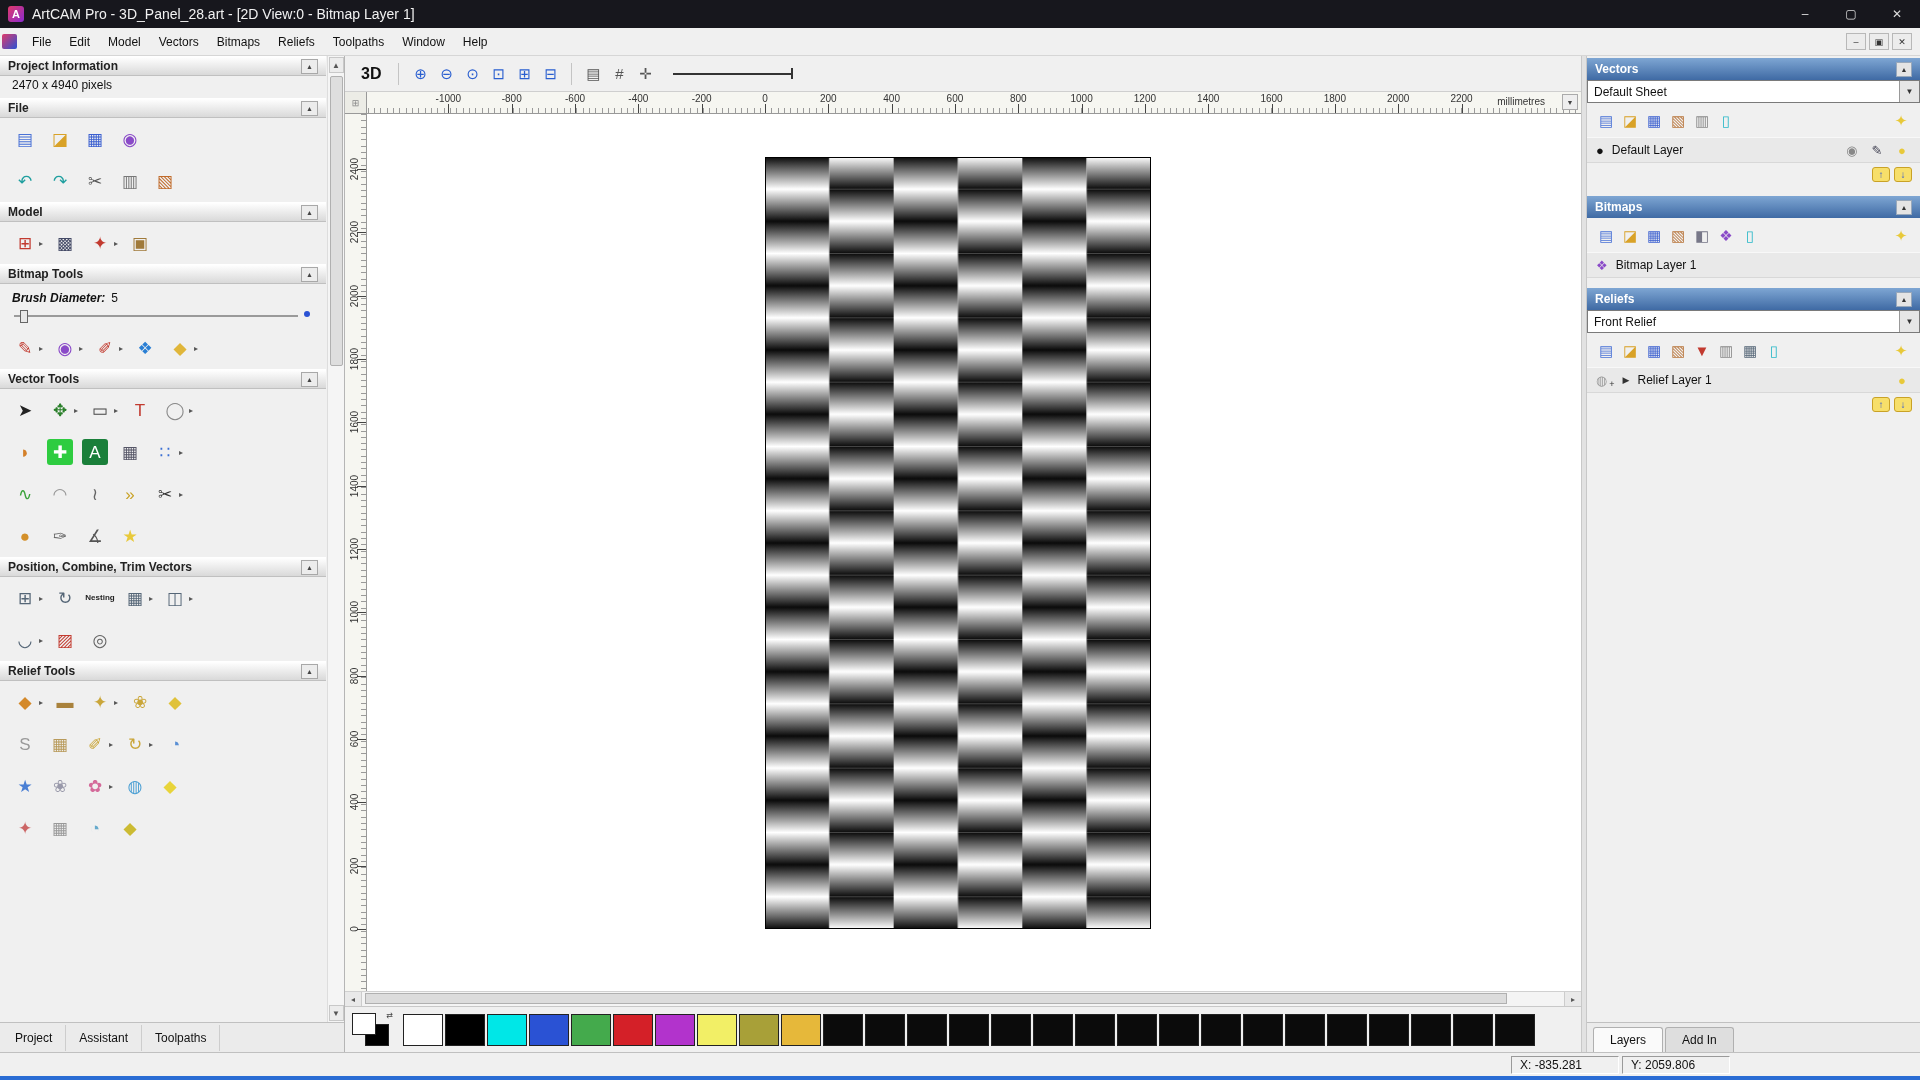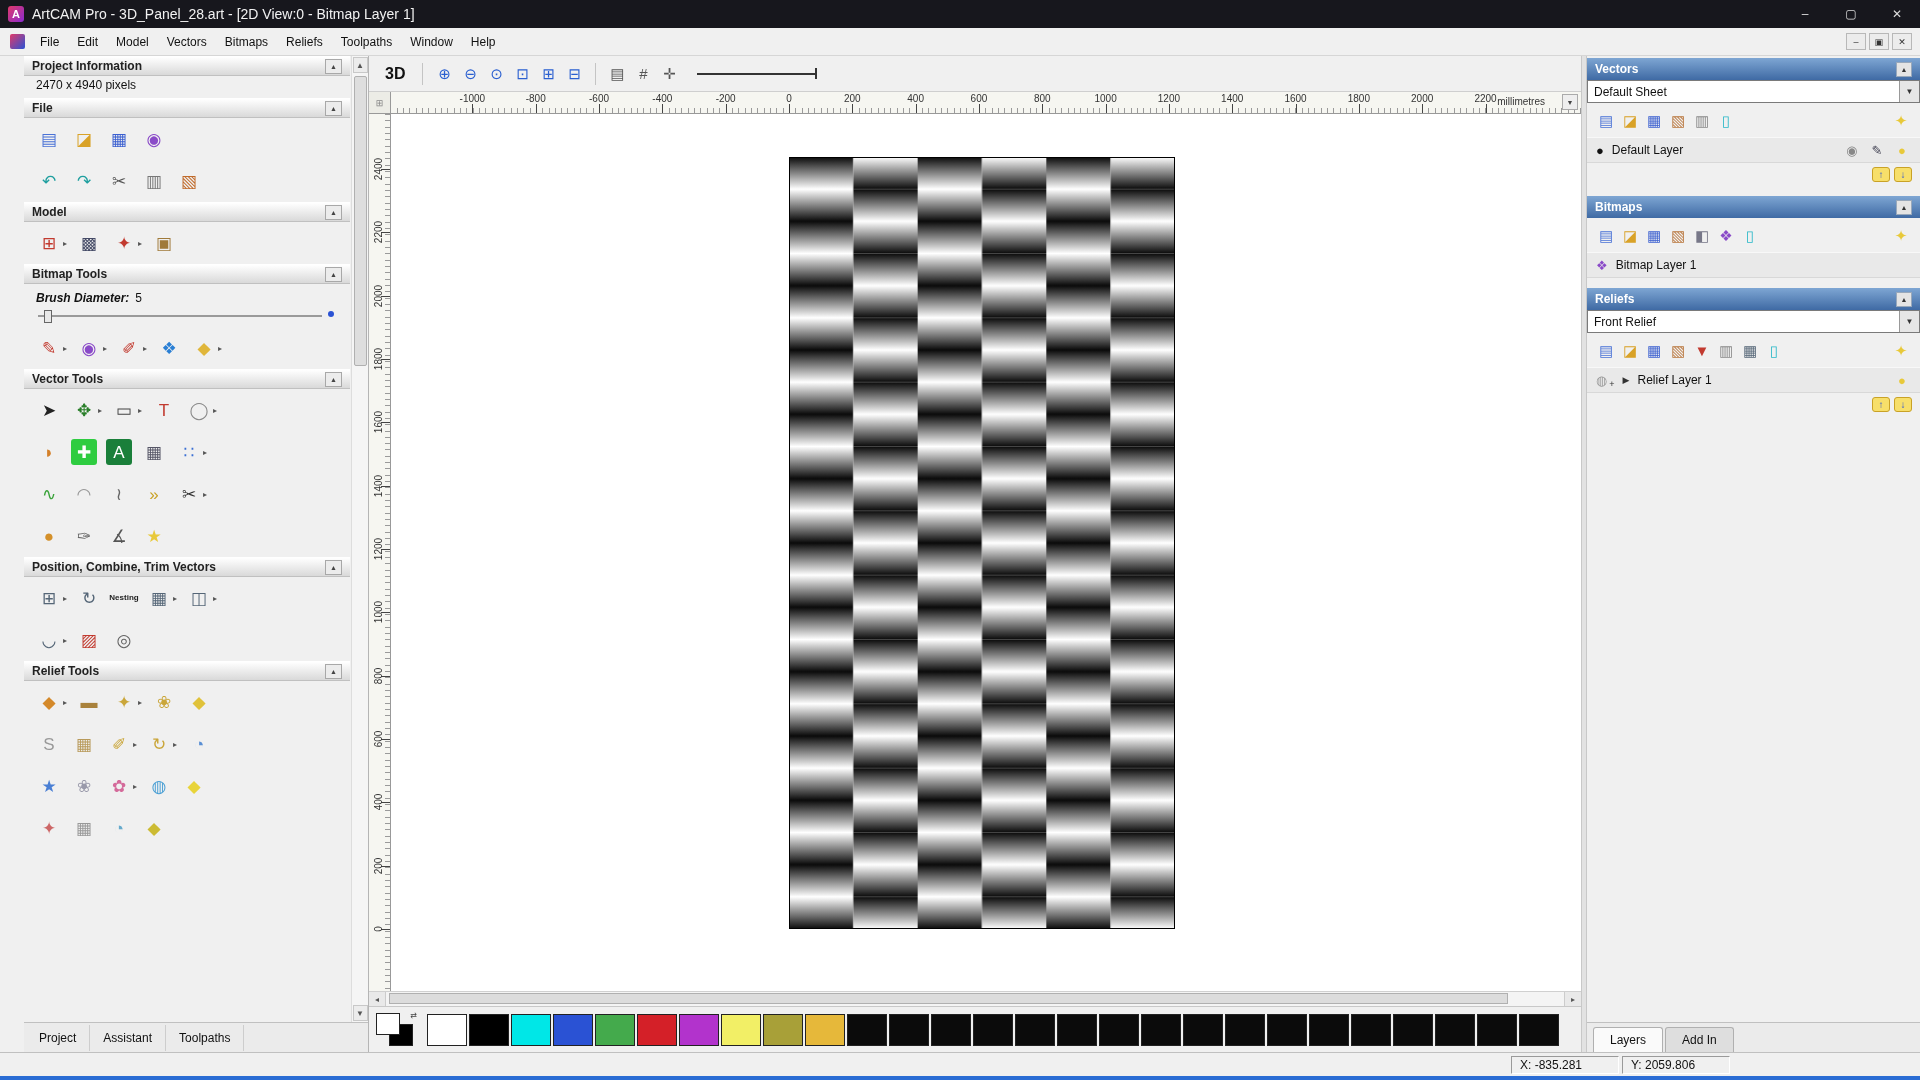--- a/index.html
+++ b/index.html
@@ -7,28 +7,28 @@
   body{font-family:"Liberation Sans",sans-serif;font-size:12px;color:#111;background:#f0f0f0;display:flex;flex-direction:column;}
 
   
   .titlebar{height:28px;background:#17171d;color:#fff;display:flex;align-items:center;padding-left:8px;gap:8px;flex:0 0 auto;}
   .app-logo{width:16px;height:16px;background:linear-gradient(135deg,#e03a6a,#8a2ad0);border-radius:3px;color:#fff;font-size:11px;font-weight:bold;display:flex;align-items:center;justify-content:center;}
   .title-text{font-size:14px;color:#f2f2f2;}
   .win-controls{margin-left:auto;display:flex;height:100%;}
   .win-btn{width:46px;height:100%;display:flex;align-items:center;justify-content:center;color:#ddd;font-size:12px;}
 
   
-  .menubar{height:28px;background:#f0f0f0;border-bottom:1px solid #d6d6d6;display:flex;align-items:center;padding-left:10px;flex:0 0 auto;}
+  .menubar{height:28px;background:#f0f0f0;border-bottom:1px solid #d6d6d6;display:flex;align-items:center;padding-left:2px;flex:0 0 auto;}
   .logo-mini{width:15px;height:15px;border-radius:2px;background:linear-gradient(135deg,#e03a6a,#2a52d4);margin-right:6px;}
   .menu-item{padding:5px 9px;color:#111;cursor:default;}
   .mdi{margin-left:auto;display:flex;gap:3px;padding-right:8px;}
   .mdi-btn{width:20px;height:17px;border:1px solid #b8b8b8;background:#ececec;font-size:9px;display:flex;align-items:center;justify-content:center;color:#333;}
 
   
-  .main{flex:1;display:flex;min-height:0;margin-left:24px;}
+  .main{flex:1;display:flex;min-height:0;}
 
   
   .left-panel{width:345px;background:#f0f0f0;border-right:1px solid #b5b5b5;display:flex;flex-direction:column;flex:0 0 auto;}
   .lp-content{flex:1;overflow:hidden;position:relative;padding-right:18px;}
   .section-header{height:20px;background:linear-gradient(#ffffff,#d9d9d9);border-top:1px solid #fff;border-bottom:1px solid #c0c0c0;display:flex;align-items:center;padding:0 8px;font-weight:bold;color:#222;}
   .collapse-btn{margin-left:auto;width:17px;height:15px;background:#ececec;border:1px solid #a8a8a8;font-size:7px;display:flex;align-items:center;justify-content:center;color:#444;}
   .pi-grid{display:grid;grid-template-columns:1.25fr 1fr;padding:4px 12px 2px;row-gap:2px;}
   .pi-h{font-weight:bold;}
   .pi-footer{padding:2px 12px 6px;}
   .tool-row{display:flex;align-items:center;gap:9px;padding:8px 12px;}

